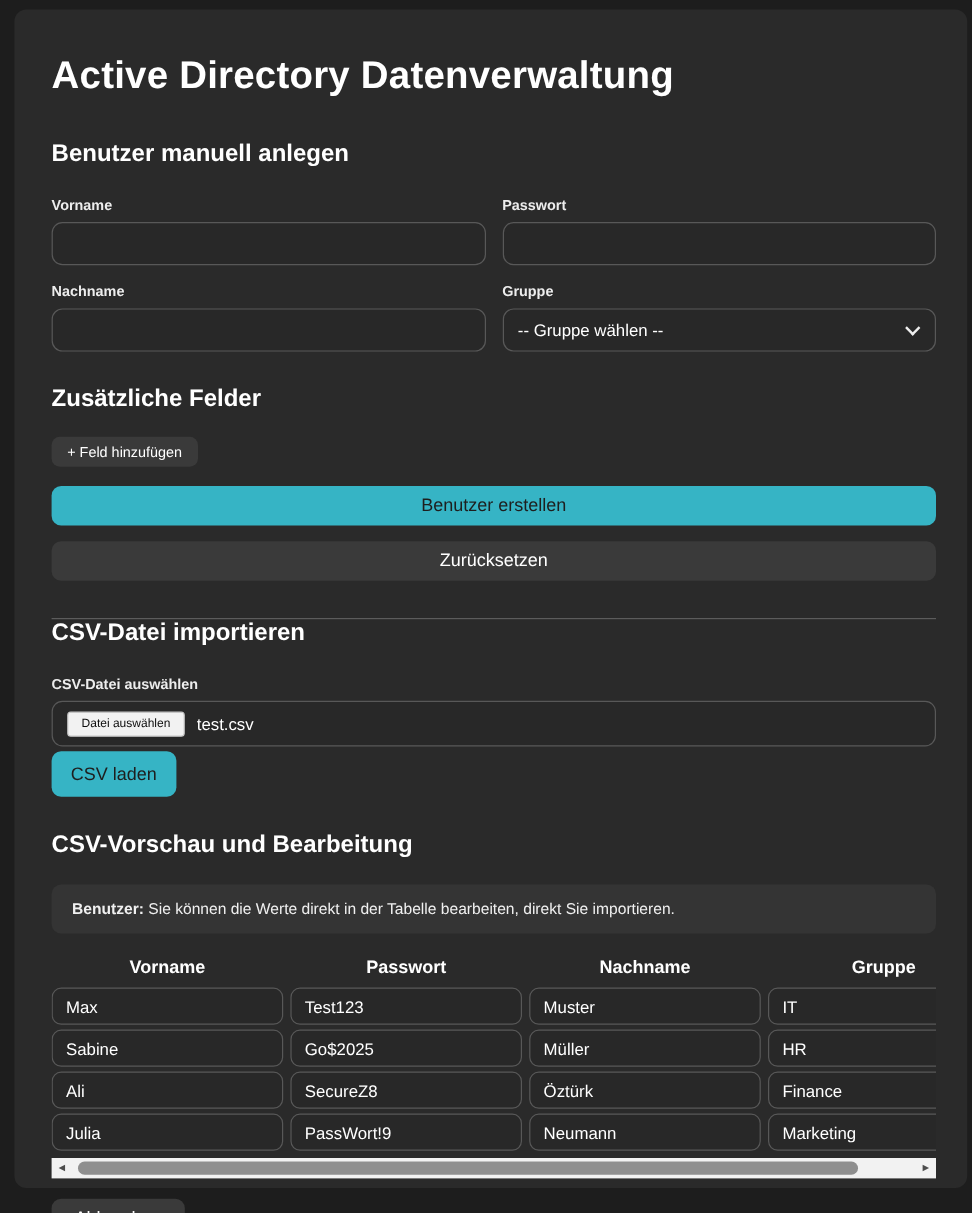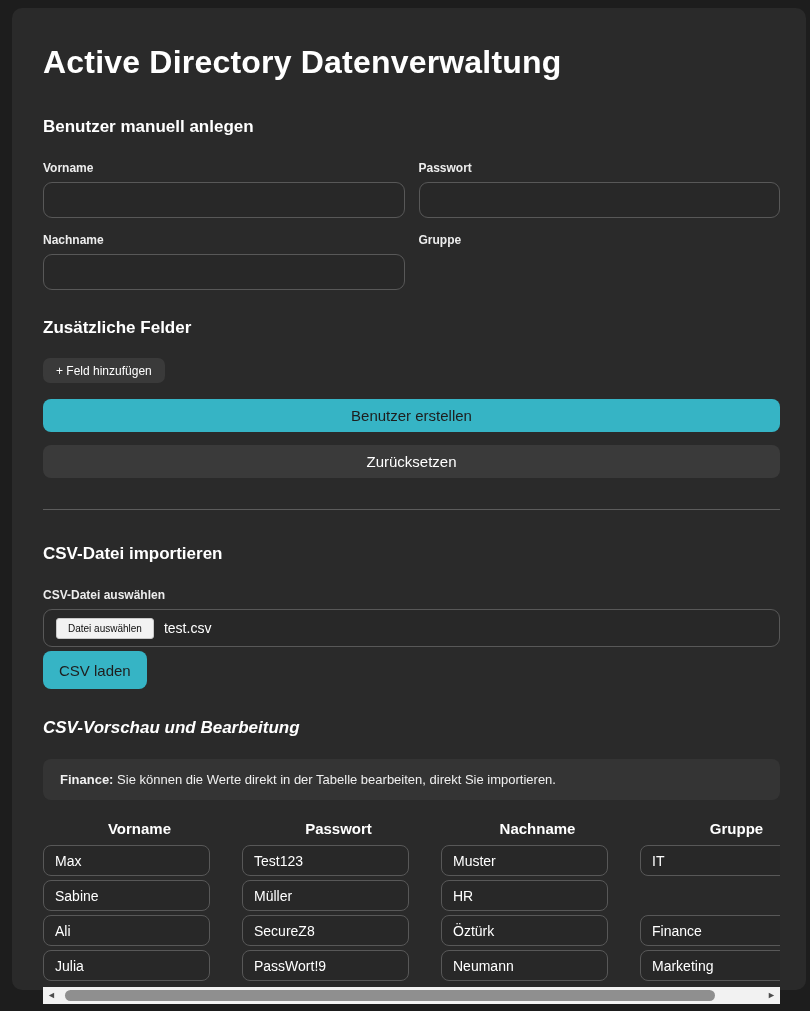--- a/index.html
+++ b/index.html
@@ -16,21 +16,21 @@
     margin: 8px 4px 0 12px;
     background: #2a2a2a;
     border-radius: 10px;
     padding: 20px 26px 24px 31px;
   }
   .page-title {
     font-size: 32px; font-weight: bold; color: #fff;
     margin: 16px 0 0 0; letter-spacing: 0.2px;
   }
   .section-heading {
-    font-size: 17px; font-weight: bold; color: #fff;
+    font-size: 20px; font-weight: bold; color: #fff;
     margin: 0;
   }
   .mt-lg { margin-top: 36px; }
   .mt-md { margin-top: 28px; }
 
   .form-grid {
     display: grid;
     grid-template-columns: 1fr 1fr;
     column-gap: 14px; row-gap: 15px;
     margin-top: 24px;
@@ -112,21 +112,21 @@
     display: grid;
     grid-template-columns: repeat(4, 199px);
   }
   .tbl-header-row { margin-bottom: 8px; }
   .col-header {
     text-align: center; font-weight: bold; font-size: 15px; color: #fff;
     width: 193px;
   }
   .tbl-row { margin-bottom: 4px; }
   .cell-input {
-    width: 167px; height: 31px;
+    width: 193px; height: 31px;
     background: #282828;
     border: 1px solid #585858;
     border-radius: 8px;
     color: #fff; font-size: 14px;
     padding: 0 11px;
     font-family: inherit;
     outline: none;
   }
   .h-scrollbar {
     width: 737px; height: 17px;
@@ -165,72 +165,77 @@
     <div class="field">
       <label class="field-label">Passwort</label>
       <input class="text-input" type="text" style="">
     </div>
     <div class="field">
       <label class="field-label">Nachname</label>
       <input class="text-input" type="text" style="">
     </div>
     <div class="field">
       <label class="field-label">Gruppe</label>
+      <div class="select-box">
+        <span>-- Gruppe wählen --</span>
+        <span class="chevron"></span>
+      </div>
     </div>
   </div>
 
   <h2 class="section-heading mt-md">Zusätzliche Felder</h2>
 
   <div class="add-field-row">
     <button class="btn-small btn" style="font-size:12px;height:25px;padding:0 13px;border-radius:7px;background:#3a3a3a;color:#fff;">+ Feld hinzufügen</button>
   </div>
 
   <div class="action-row">
     <button class="btn btn-primary">Benutzer erstellen</button>
     <button class="btn btn-secondary">Zurücksetzen</button>
   </div>
 
   <hr class="divider">
 
-  <h2 class="section-heading" style="margin-top:34px;">CSV-Datei importieren</h2>
+  <h2 class="section-heading" style="">CSV-Datei importieren</h2>
 
   <div style="margin-top:24px;">
     <label class="field-label">CSV-Datei auswählen</label>
     <div class="file-box">
       <button class="file-choose-btn">Datei auswählen</button>
       <span class="file-name">test.csv</span>
     </div>
   </div>
 
   <div class="csv-load-row">
     <button class="btn btn-primary" style="height:38px;padding:0 16px;">CSV laden</button>
   </div>
 
-  <h2 class="section-heading" style="margin-top:29px;font-style:italic;">CSV-Vorschau und Bearbeitung</h2>
+  <h2 class="section-heading" style="margin-top:29px;">CSV-Vorschau und Bearbeitung</h2>
 
   <div class="hint-box">
-    <b>Finance:</b><span> Sie können die Werte direkt in der Tabelle bearbeiten, direkt Sie importieren.</span>
+    <b>Benutzer:</b><span> Sie können die Werte direkt in der Tabelle bearbeiten, direkt Sie importieren.</span>
   </div>
 
   <div class="table-clip">
     <div class="tbl">
       <div class="tbl-header-row">
         <div class="col-header">Vorname</div>
         <div class="col-header">Passwort</div>
         <div class="col-header">Nachname</div>
         <div class="col-header">Gruppe</div>
       </div>
       <div class="tbl-row">
         <input class="cell-input" value="Max" style="">
         <input class="cell-input" value="Test123" style="">
         <input class="cell-input" value="Muster" style="">
         <input class="cell-input" value="IT" style="">
       </div>
       <div class="tbl-row">
         <input class="cell-input" value="Sabine" style="">
+        <input class="cell-input" value="Go$2025" style="">
         <input class="cell-input" value="Müller" style="">
         <input class="cell-input" value="HR" style="">
       </div>
       <div class="tbl-row">
         <input class="cell-input" value="Ali" style="">
         <input class="cell-input" value="SecureZ8" style="">
         <input class="cell-input" value="Öztürk" style="">
         <input class="cell-input" value="Finance" style="">
       </div>
       <div class="tbl-row">

